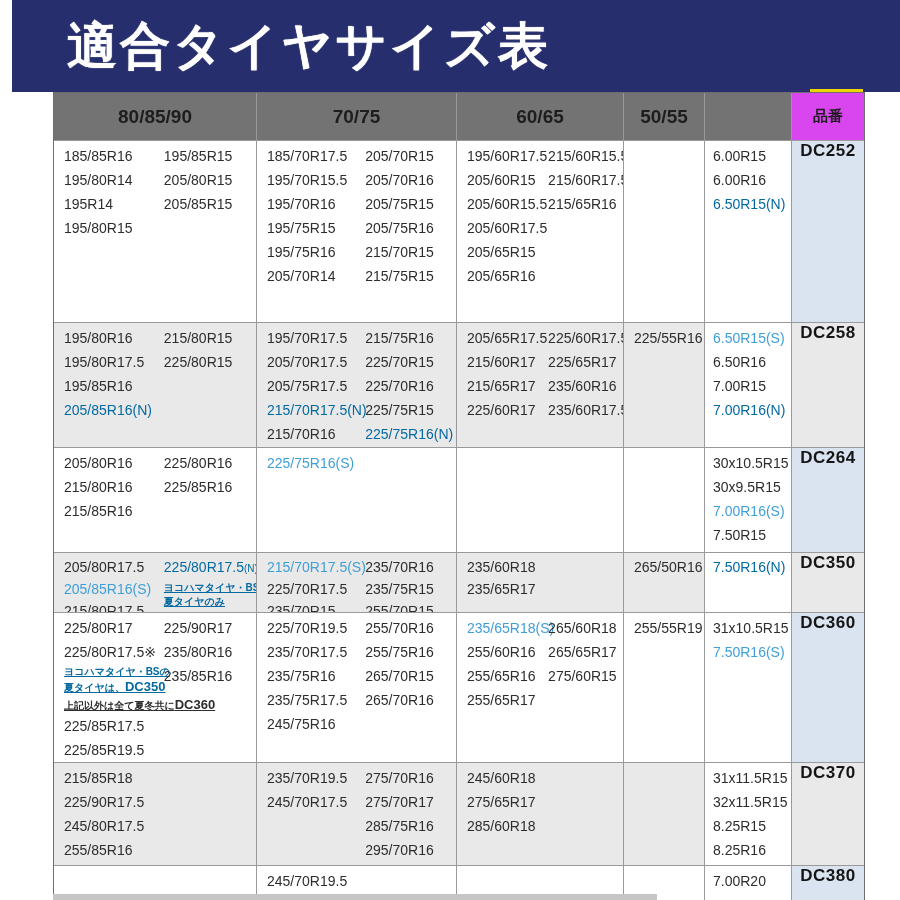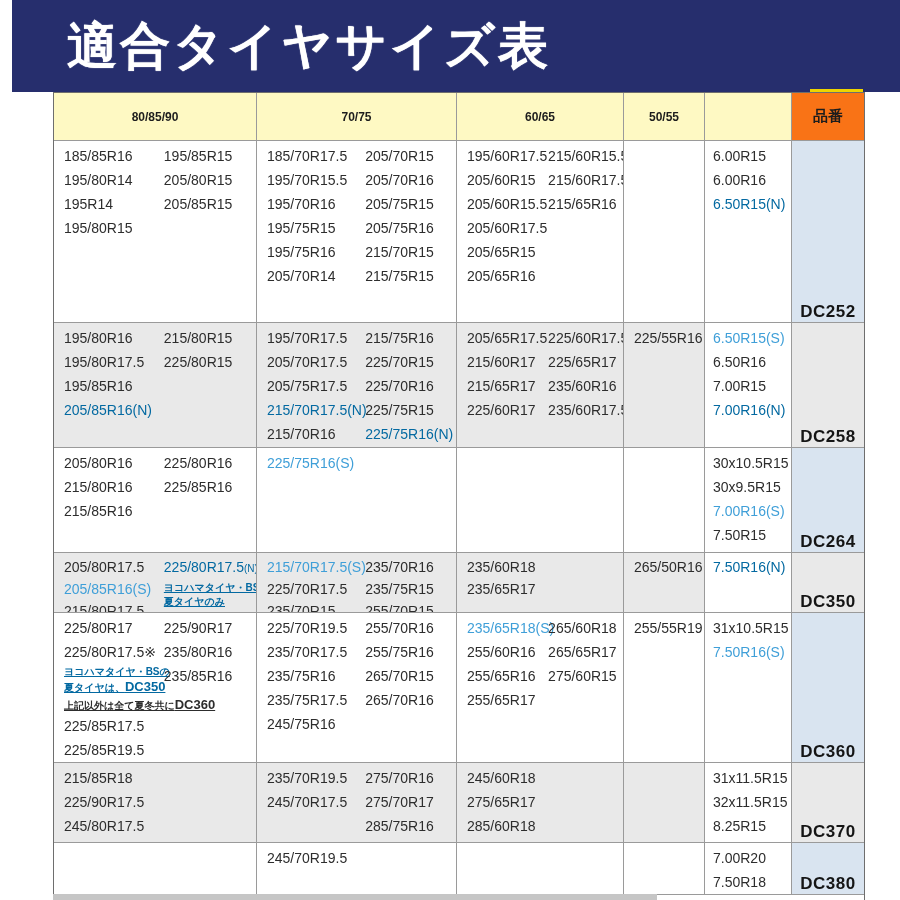--- a/index.html
+++ b/index.html
@@ -10,32 +10,32 @@
           display:flex;align-items:center;}
   .title{color:#ffffff;font-size:50px;font-weight:bold;letter-spacing:3px;padding-left:55px;
          text-shadow:0 0 1px #fff;}
   .yellow-strip{position:absolute;left:810px;top:89px;width:53px;height:4px;background:#eed400;}
   
   .table-wrap{position:absolute;left:53px;top:92px;width:810px;height:808px;
               border:1px solid #6e6e6e;box-sizing:content-box;overflow:hidden;background:#fff;}
   .trow{display:flex;border-bottom:1px solid #9a9a9a;box-sizing:border-box;overflow:hidden;}
   .tcell{border-right:1px solid #9a9a9a;box-sizing:border-box;padding:3px 0 0 10px;overflow:hidden;}
   .c1{width:203px}.c2{width:200px}.c3{width:167px}.c4{width:81px}.c5{width:87px;padding-left:8px;background:#ffffff;}
-  .c6{width:72px;border-right:none;background:#d9e4f0;display:flex;align-items:flex-end;justify-content:center;padding:0;}
+  .c6{width:72px;border-right:none;background:#d9e4f0;display:flex;align-items:flex-start;justify-content:center;padding:0;}
   .thead{height:48px;background:#e8edf2;}
   .thead .tcell{display:flex;align-items:center;justify-content:center;font-weight:bold;
-                font-size:12px;color:#1d1d1d;padding:0;background:#fef9c3;}
-  .thead .c6{background:#f97316;font-size:15px;}
+                font-size:19px;color:#1d1d1d;padding:0;background:#737373;}
+  .thead .c6{background:#d946ef;font-size:15px;}
   
   #tbody .trow:nth-child(1){height:182px}
   #tbody .trow:nth-child(2){height:125px}
   #tbody .trow:nth-child(3){height:105px}
   #tbody .trow:nth-child(4){height:60px}
   #tbody .trow:nth-child(5){height:150px}
-  #tbody .trow:nth-child(6){height:80px}
+  #tbody .trow:nth-child(6){height:103px}
   #tbody .trow:nth-child(7){height:52px}
   #tbody .trow:nth-child(even) .tcell{background:#e9e9e9;}
   #tbody .trow:nth-child(even) .c5{background:#ffffff;}
   #tbody .trow .c6{background:#d9e4f0;}
   
   .tcol{display:inline-block;vertical-align:top;}
   .colA{width:52%;}
   .colB{width:47%;}
   .c4 .colA,.c5 .colA{width:100%;}
   

